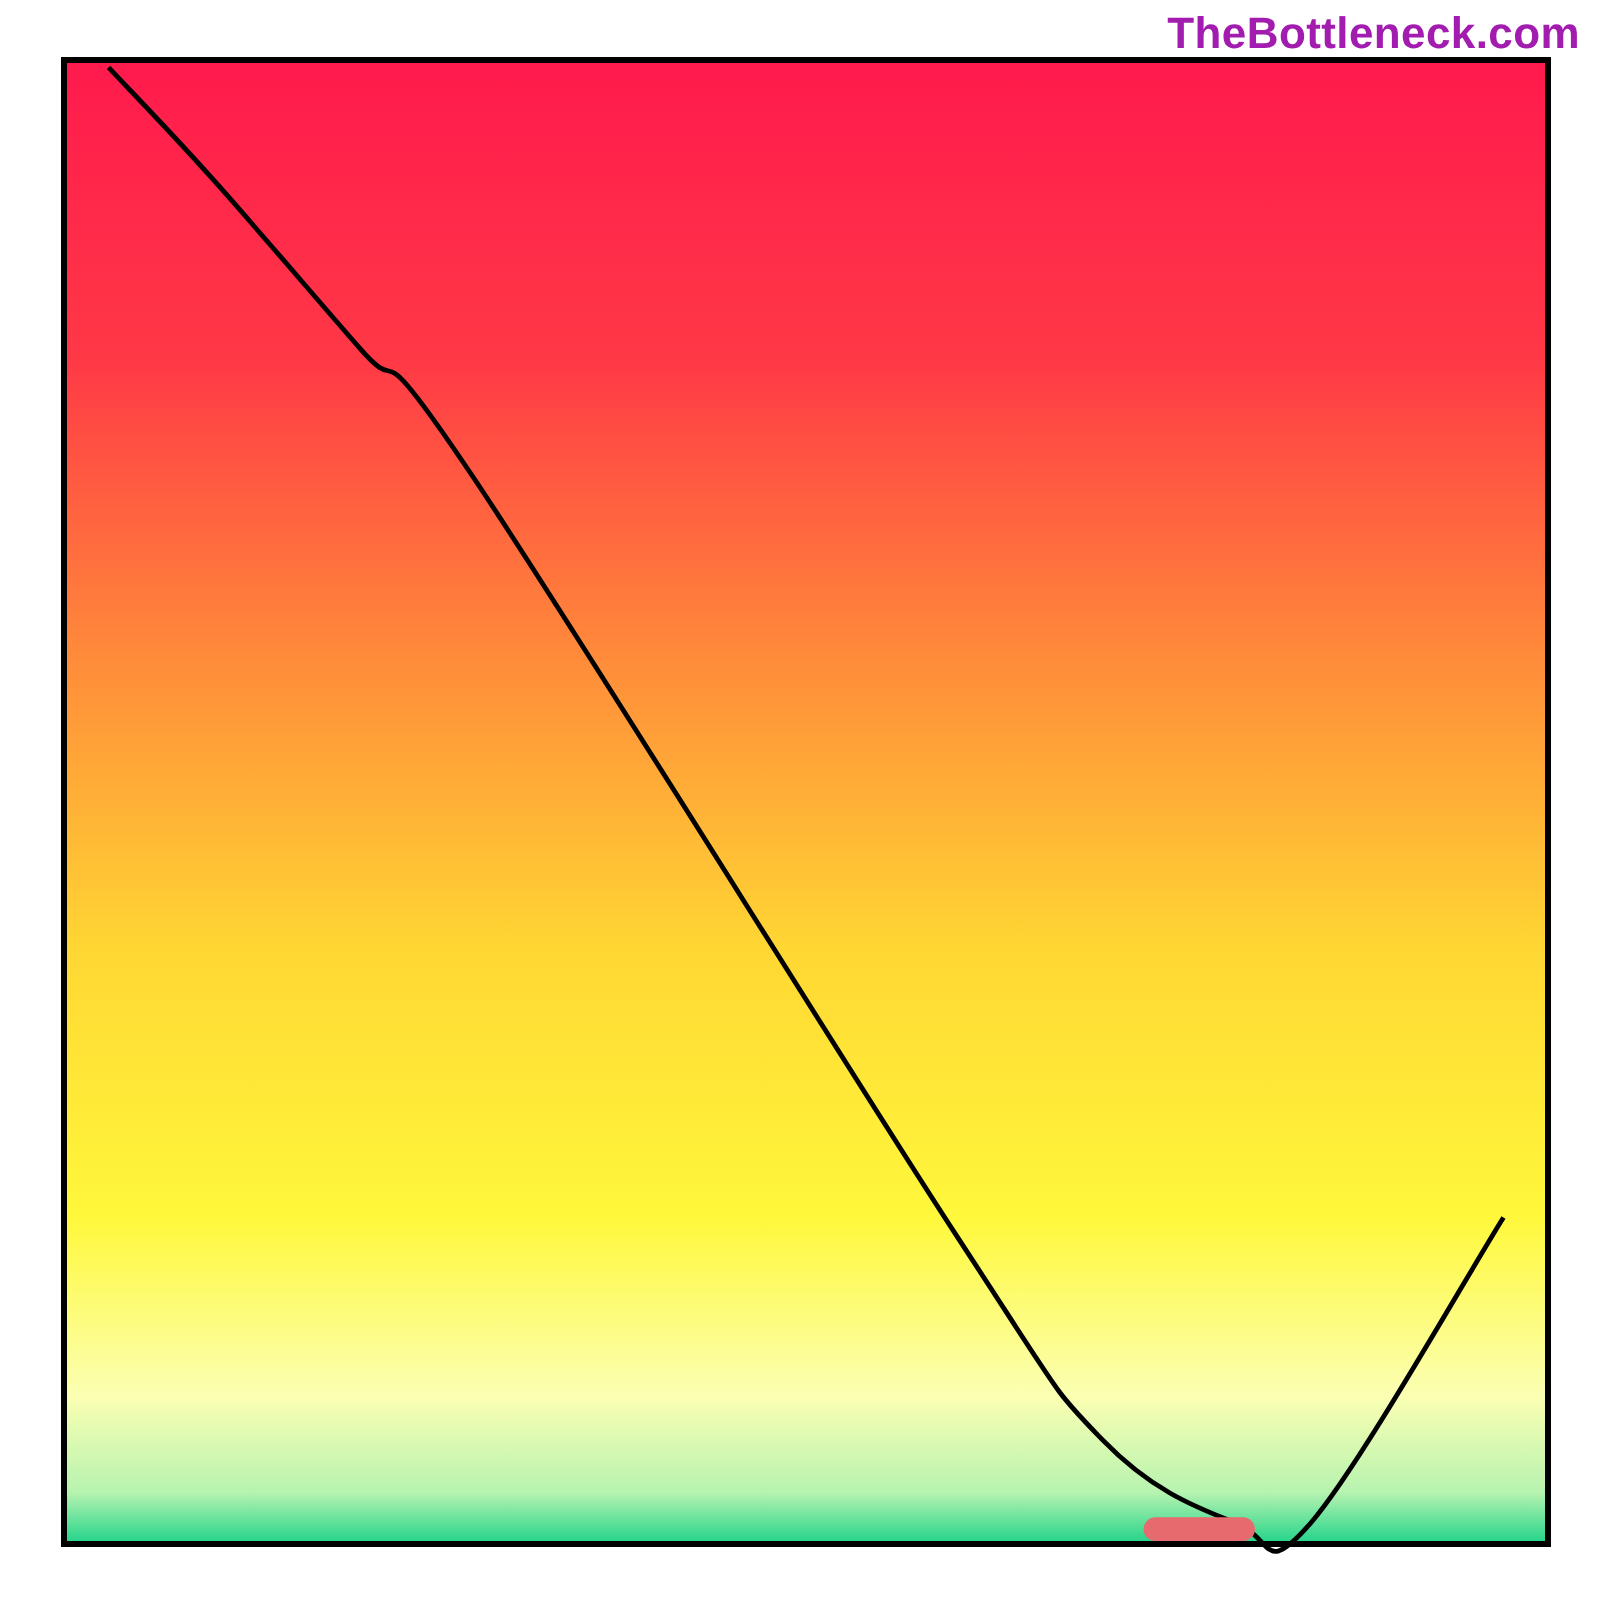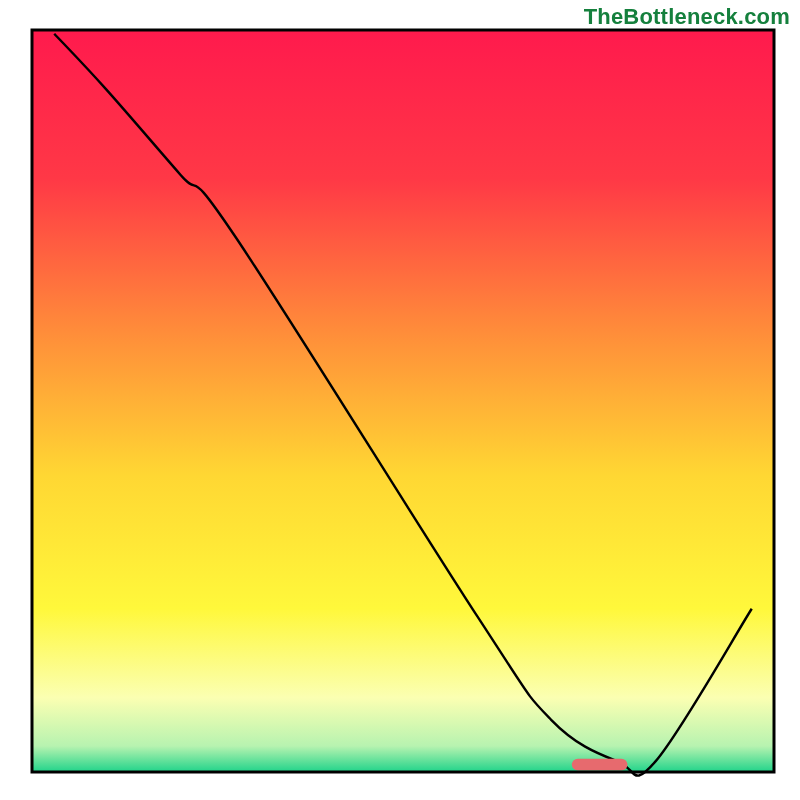--- a/index.html
+++ b/index.html
@@ -17,21 +17,21 @@
   }
   svg {
     display: block;
   }
   .watermark {
     position: absolute;
     top: 4px;
     right: 10px;
     font-size: 22px;
     font-weight: 600;
-    color: #15803d;
+    color: #a21caf;
     letter-spacing: 0.2px;
     user-select: none;
   }
 </style>
 </head>
 <body>
 
 <div class="chart-wrap">
   <svg viewBox="0 0 800 800" width="800" height="800">
     <defs>

